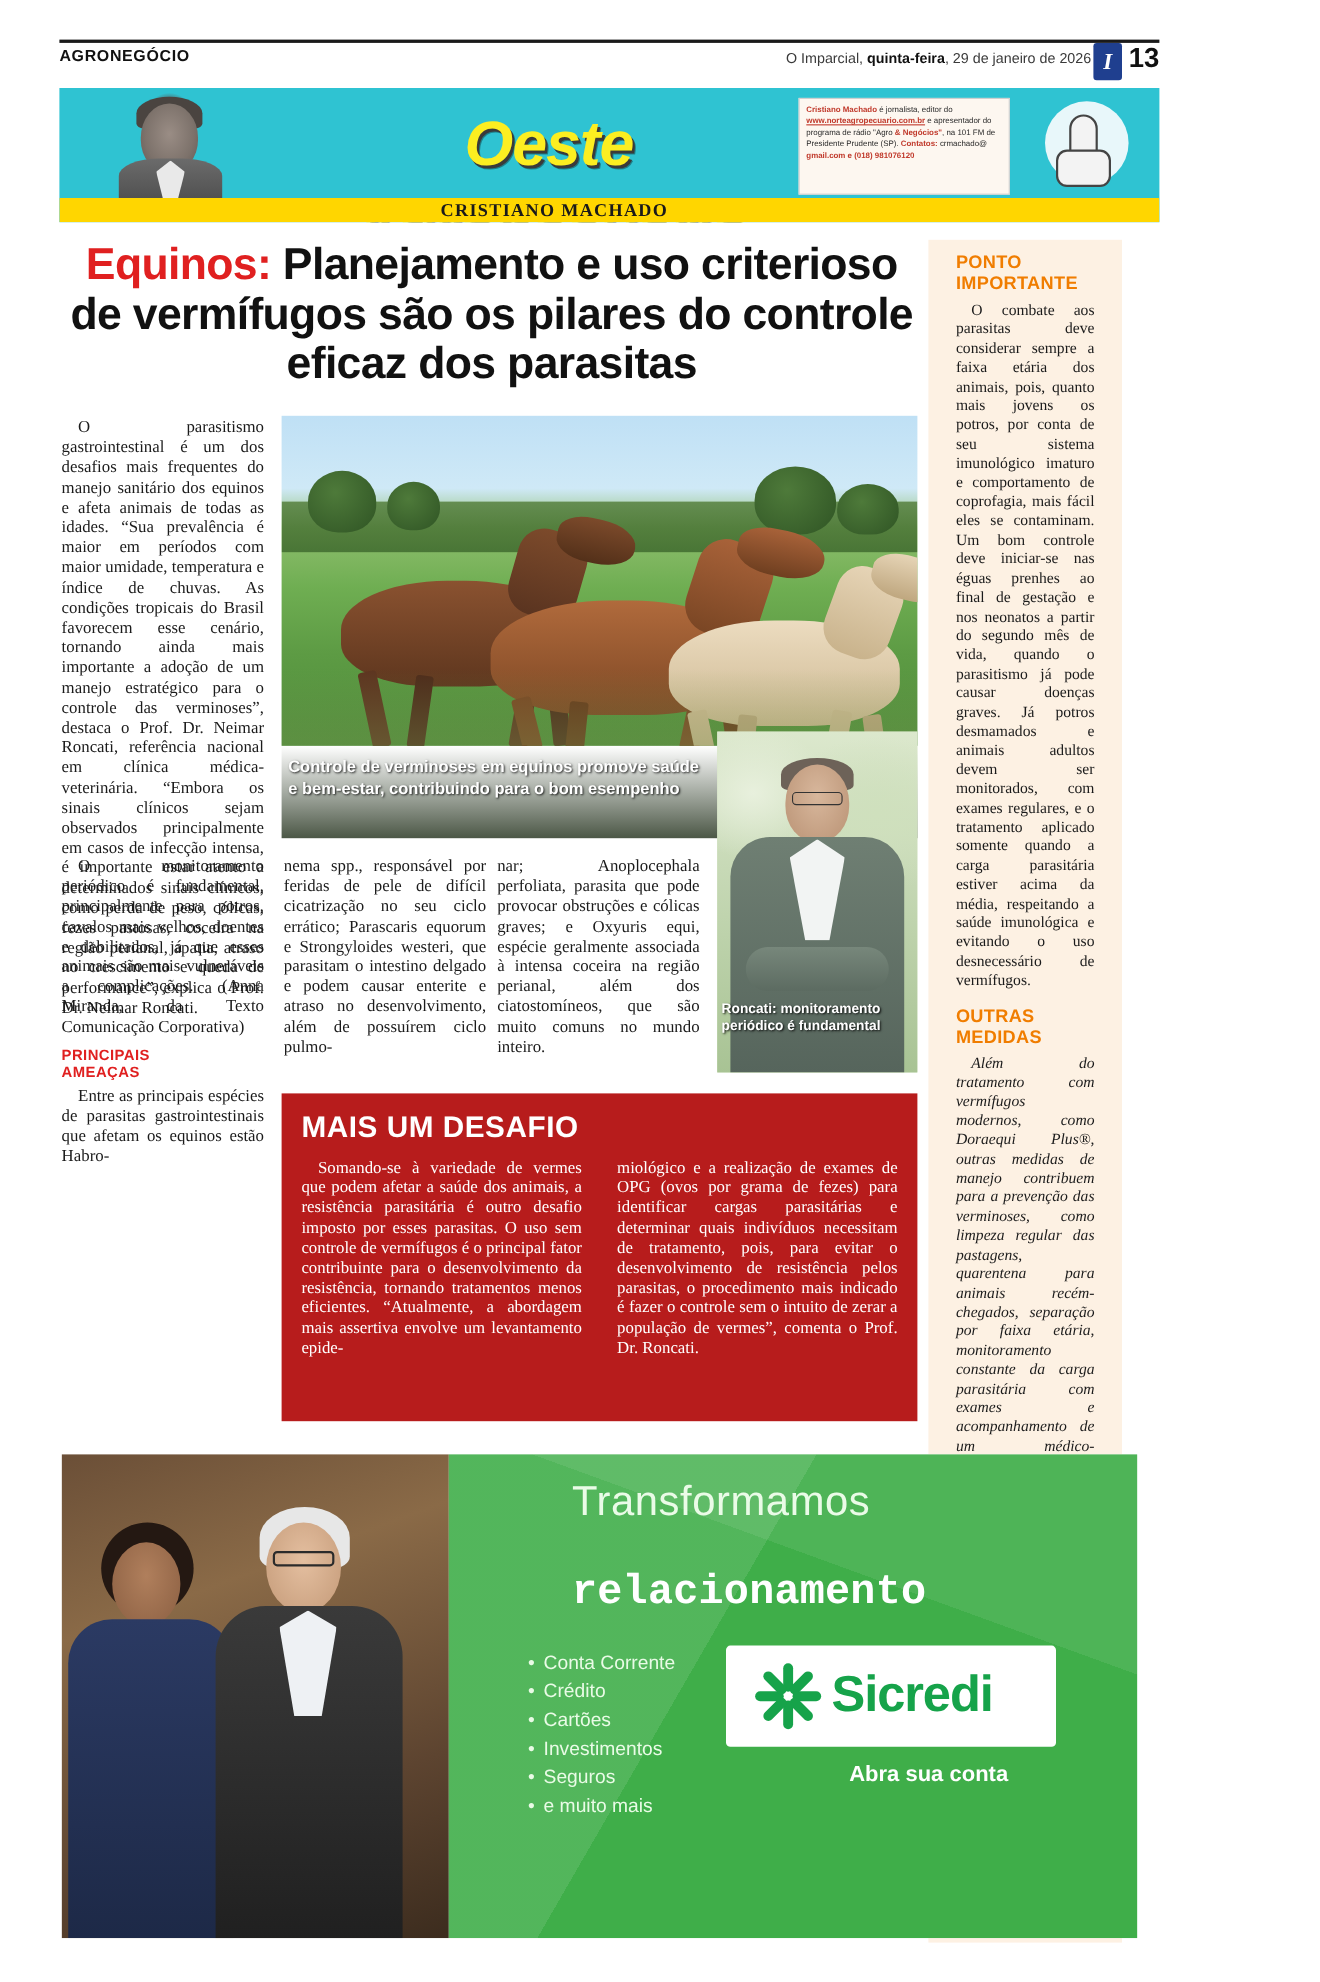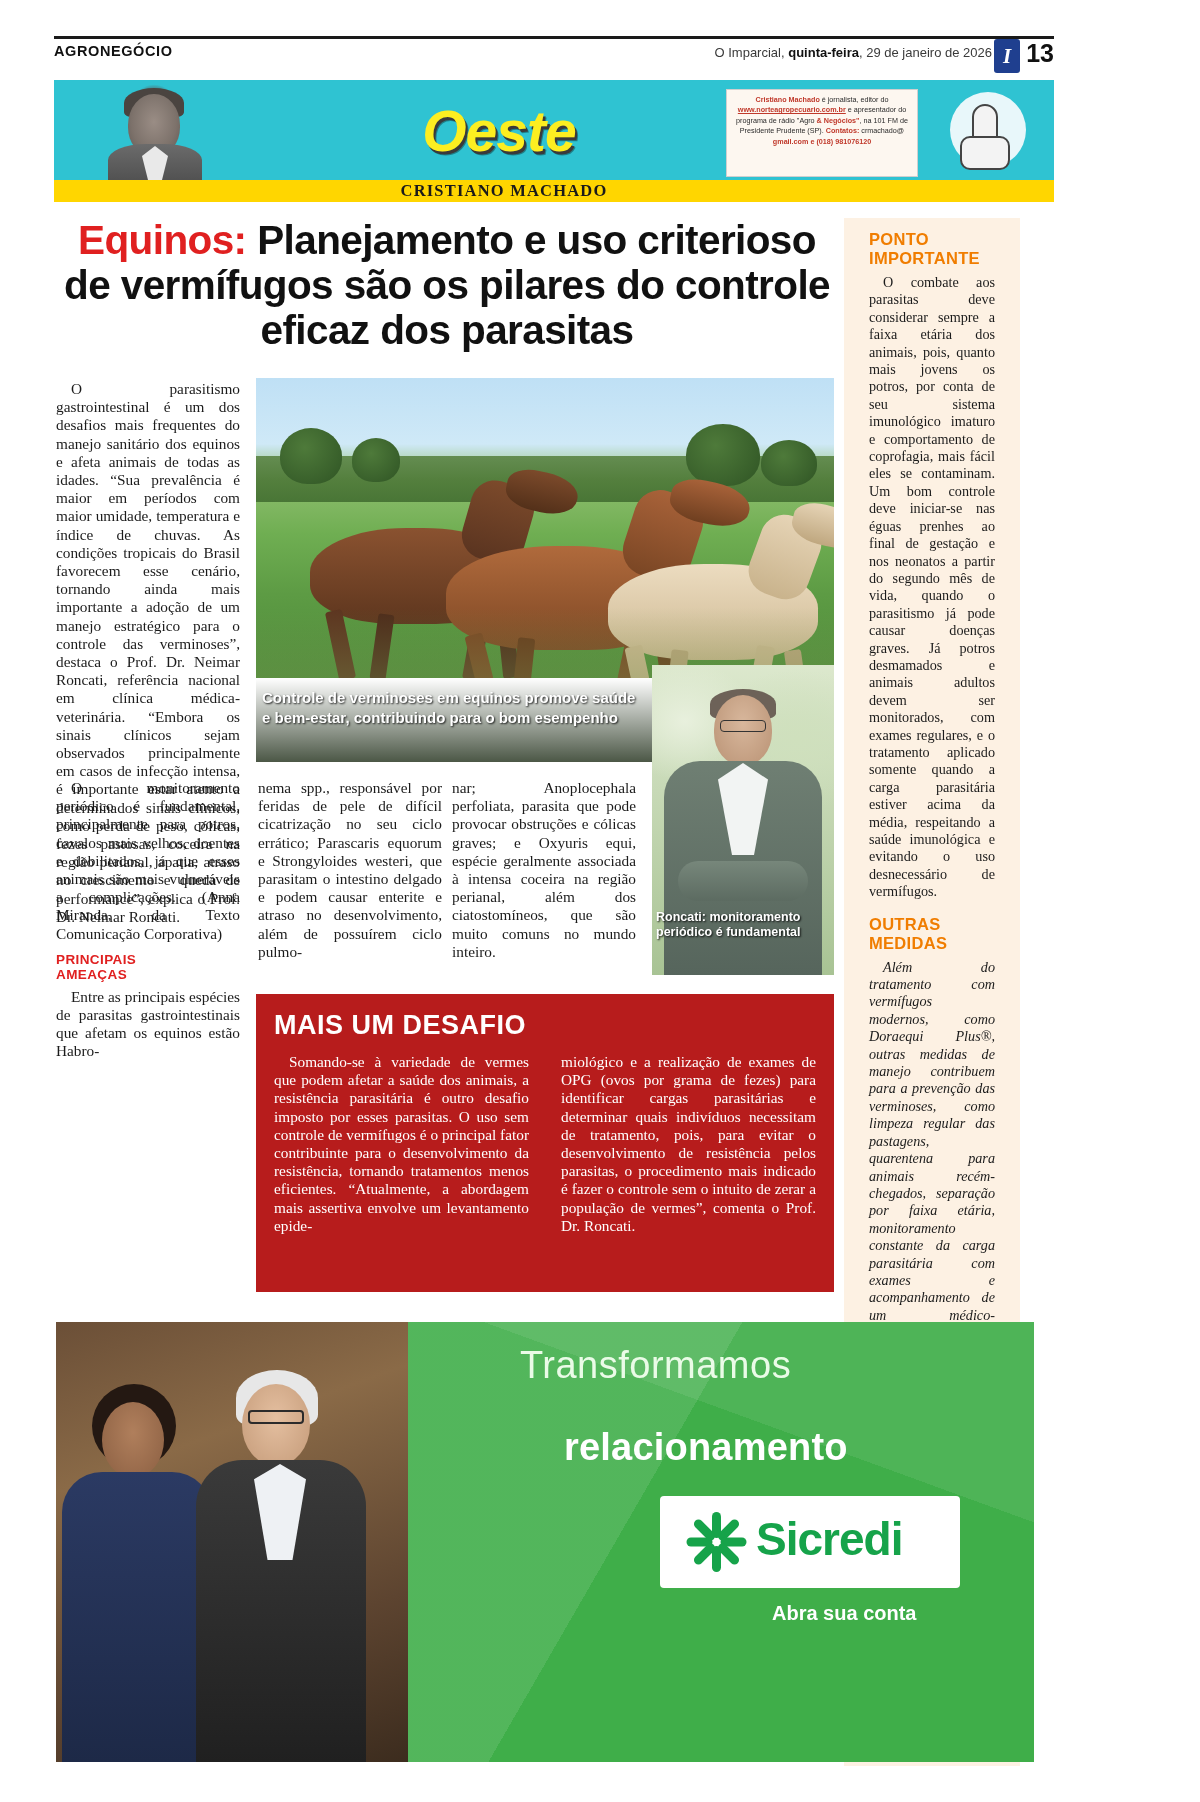--- a/index.html
+++ b/index.html
@@ -80,21 +80,21 @@
   .mast-byline {
     position: absolute; left: 200px; top: 100px; width: 500px; height: 22px;
     font-family: "Liberation Serif", serif;
     font-weight: bold; font-size: 16.5px; letter-spacing: 1.2px; color: #1a1a1a;
     text-align: center; line-height: 22px;
   }
   .mast-infobox {
     position: absolute; left: 672px; top: 9px; width: 192px; height: 88px;
     background: #fdf7f0; border: 1px solid #cfcfcf; padding: 5px 6px;
     font-family: "Liberation Sans", sans-serif;
-    font-size: 7.2px; line-height: 10.4px; color: #2a2a2a; text-align: center;
+    font-size: 7.2px; line-height: 10.4px; color: #2a2a2a; 
   }
   .mast-infobox b { color: #c0392b; }
   .mast-infobox .u { color: #c0392b; font-weight: bold; text-decoration: underline; }
   .mast-hand {
     position: absolute; right: 20px; top: 6px; width: 92px; height: 94px;
   }
   .mast-hand .circ {
     position: absolute; left: 8px; top: 6px; width: 76px; height: 76px;
     border-radius: 50%; background: #e8f7fa;
   }
@@ -307,22 +307,22 @@
     font-family: "Liberation Sans", sans-serif; font-size: 38px; color: #eafbe7;
     letter-spacing: .5px;
   }
   .ad-t2 {
     position: absolute; left: 112px; top: 62px;
     font-family: "Liberation Sans", sans-serif; font-weight: bold; font-size: 38px;
     color: #ffffff; letter-spacing: .2px;
   }
   .ad-t3 {
     position: absolute; left: 112px; top: 104px;
-    font-family: Liberation Sans, sans-serif; font-weight: bold; font-size: 38px;
-    color: #ffffff; letter-spacing: .2px; margin-left: 44px;
+    font-family: Liberation Mono, monospace; font-weight: bold; font-size: 38px;
+    color: #ffffff; letter-spacing: .2px;
   }
   .ad-list {
     position: absolute; left: 72px; top: 176px;
     font-family: "Liberation Sans", sans-serif; font-size: 17.5px; line-height: 26px;
     color: #e9fbe6; list-style: none;
   }
   .ad-list li::before { content: "\2022"; margin-right: 8px; }
   .ad-logo {
     position: absolute; left: 252px; top: 174px; width: 300px; height: 92px;
     background: #ffffff; border-radius: 4px;
@@ -505,20 +505,28 @@
       <div class="m-head"></div>
       <div class="m-glass"></div>
       <div class="m-body"></div>
       <div class="m-shirt"></div>
     </div>
 
     <div class="ad-green">
       <div class="ad-t1">Transformamos</div>
       <div class="ad-t3">relacionamento</div>
 
+      <ul class="ad-list">
+        <li>Conta Corrente</li>
+        <li>Crédito</li>
+        <li>Cartões</li>
+        <li>Investimentos</li>
+        <li>Seguros</li>
+        <li>e muito mais</li>
+      </ul>
 
       <div class="ad-logo">
         <div class="mark">
           <span style="transform:rotate(0deg)"></span>
           <span style="transform:rotate(45deg)"></span>
           <span style="transform:rotate(90deg)"></span>
           <span style="transform:rotate(135deg)"></span>
           <span style="transform:rotate(180deg)"></span>
           <span style="transform:rotate(225deg)"></span>
           <span style="transform:rotate(270deg)"></span>

